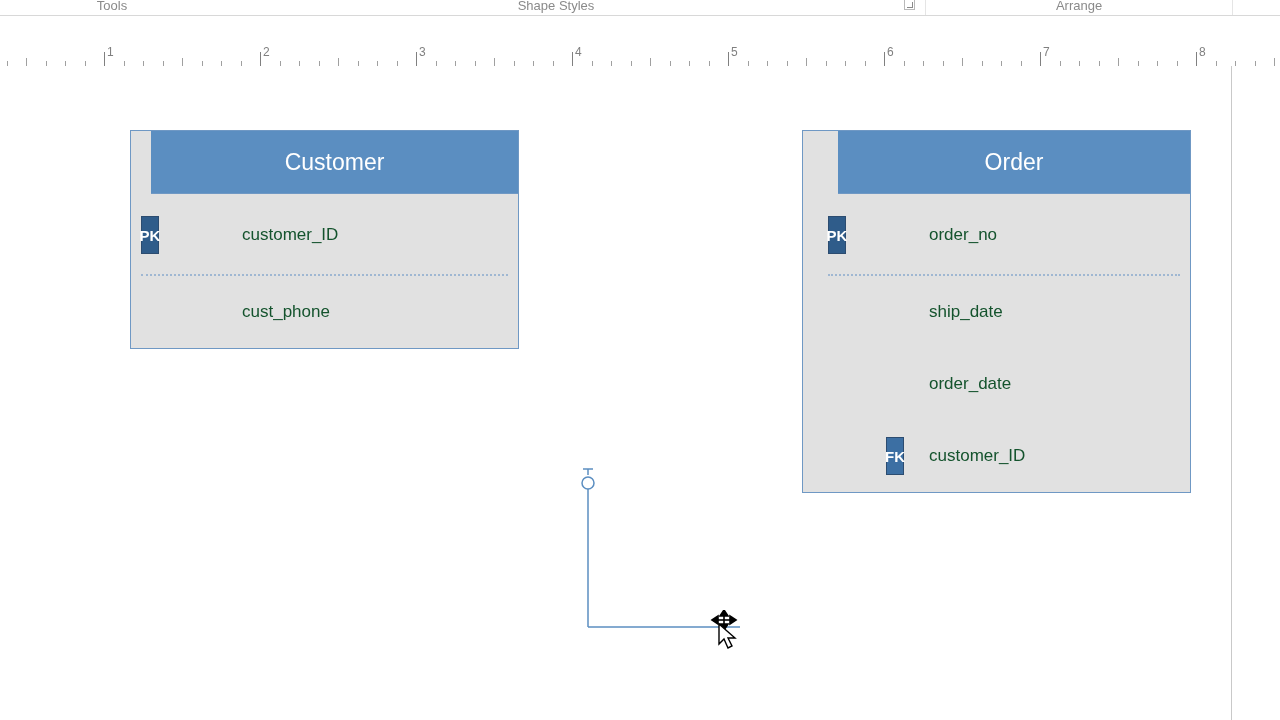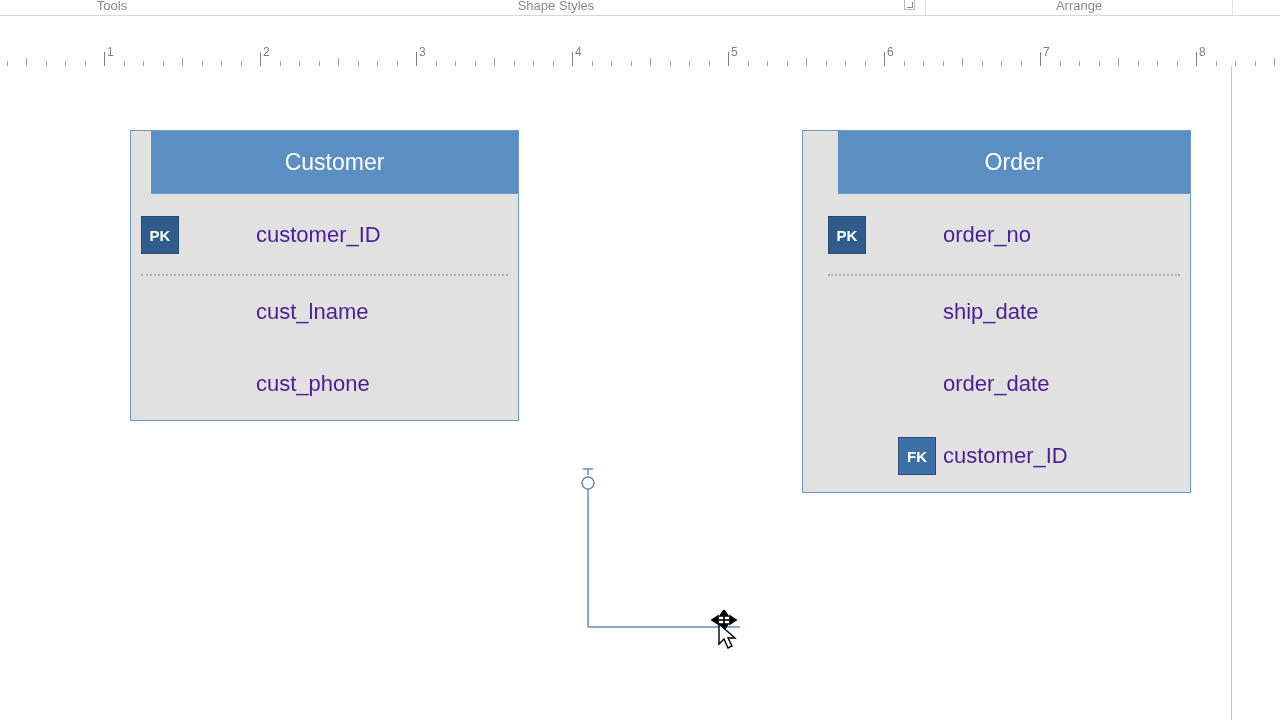--- a/index.html
+++ b/index.html
@@ -109,36 +109,36 @@
   }
   .row.first { height: 82px; }
   .divider {
     position: absolute;
     left: 10px; right: 10px;
     bottom: 0;
     border-top: 2px dotted #9fb7d2;
   }
   .key-badge {
     position: absolute;
-    width: 38px; height: 38px;
+    width: 18px; height: 38px;
     color: #fff;
     font-size: 15px;
     font-weight: 600;
     display: flex;
     align-items: center;
     justify-content: center;
     border: 1px solid #2c4c70;
   }
   .key-badge.pk { left: 10px; background: #2f5c8a; }
-  .key-badge.fk { left: 80px; background: #3c6fa3; }
+  .key-badge.fk { left: 68px; background: #3c6fa3; }
   .field {
     position: absolute;
-    left: 125px;
-    color: #4c1d95;
-    font-size: 22px;
+    left: 111px;
+    color: #14532d;
+    font-size: 17px;
   }
 
   
   .connector {
     position: absolute;
     pointer-events: none;
   }
   .connector svg { overflow: visible; }
 
   
@@ -243,23 +243,20 @@
   <div class="page-edge" style="left:1231px"></div>
 
   <div class="entity" style="left:130px; top:64px;">
     <div class="entity-header">Customer</div>
     <div class="row first">
       <div class="key-badge pk">PK</div>
       <div class="field">customer_ID</div>
       <div class="divider"></div>
     </div>
     <div class="row">
-      <div class="field">cust_lname</div>
-    </div>
-    <div class="row">
       <div class="field">cust_phone</div>
     </div>
   </div>
 
   <div class="entity" style="left:802px; top:64px;padding-left:15px;">
     <div class="entity-header">Order</div>
     <div class="row first">
       <div class="key-badge pk">PK</div>
       <div class="field">order_no</div>
       <div class="divider"></div>

